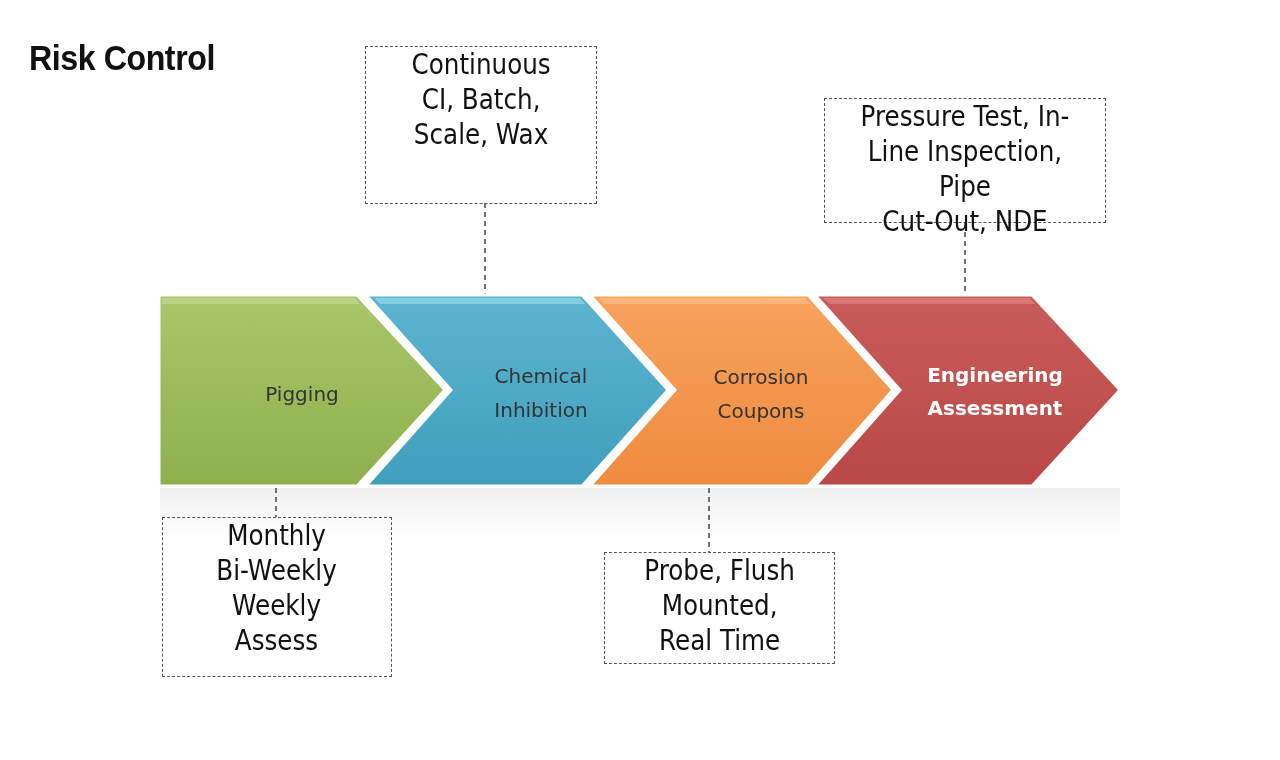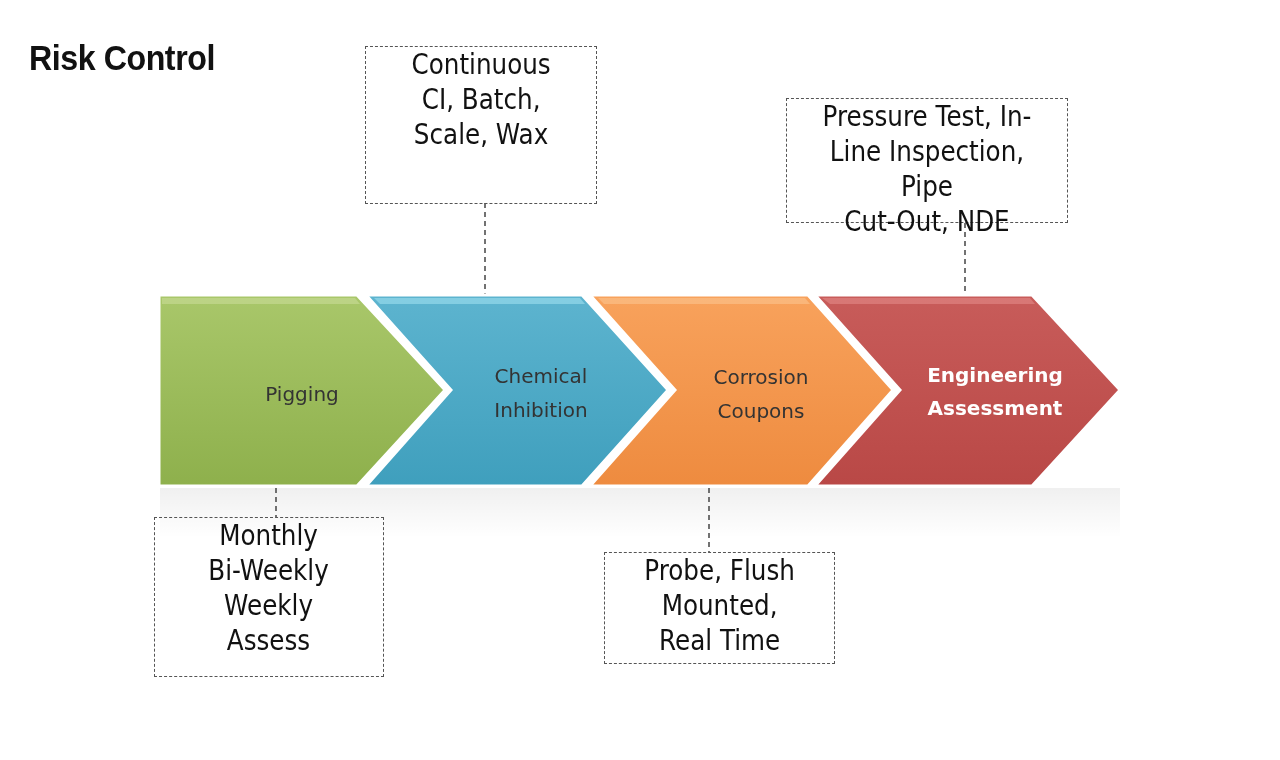--- a/index.html
+++ b/index.html
@@ -73,27 +73,27 @@
     <text class="chev-label" x="302" y="401" text-anchor="middle" fill="#333333">Pigging</text>
   </g>
 </svg>
 
 <div class="callout" style="left:365px; top:46px; width:232px; height:158px;">
   <span>Continuous
 CI, Batch,
 Scale, Wax</span>
 </div>
 
-<div class="callout" style="left:786px; top:98px; width:282px; height:125px;">
+<div class="callout" style="left:824px; top:98px; width:282px; height:125px;">
   <span>Pressure Test, In-
 Line Inspection,  Pipe
 Cut-Out, NDE</span>
 </div>
 
-<div class="callout" style="left:154px; top:517px; width:230px; height:160px;">
+<div class="callout" style="left:162px; top:517px; width:230px; height:160px;">
   <span>Monthly
 Bi-Weekly
 Weekly
 Assess</span>
 </div>
 
 <div class="callout" style="left:604px; top:552px; width:231px; height:112px;">
   <span>Probe, Flush
 Mounted,
 Real Time</span>

